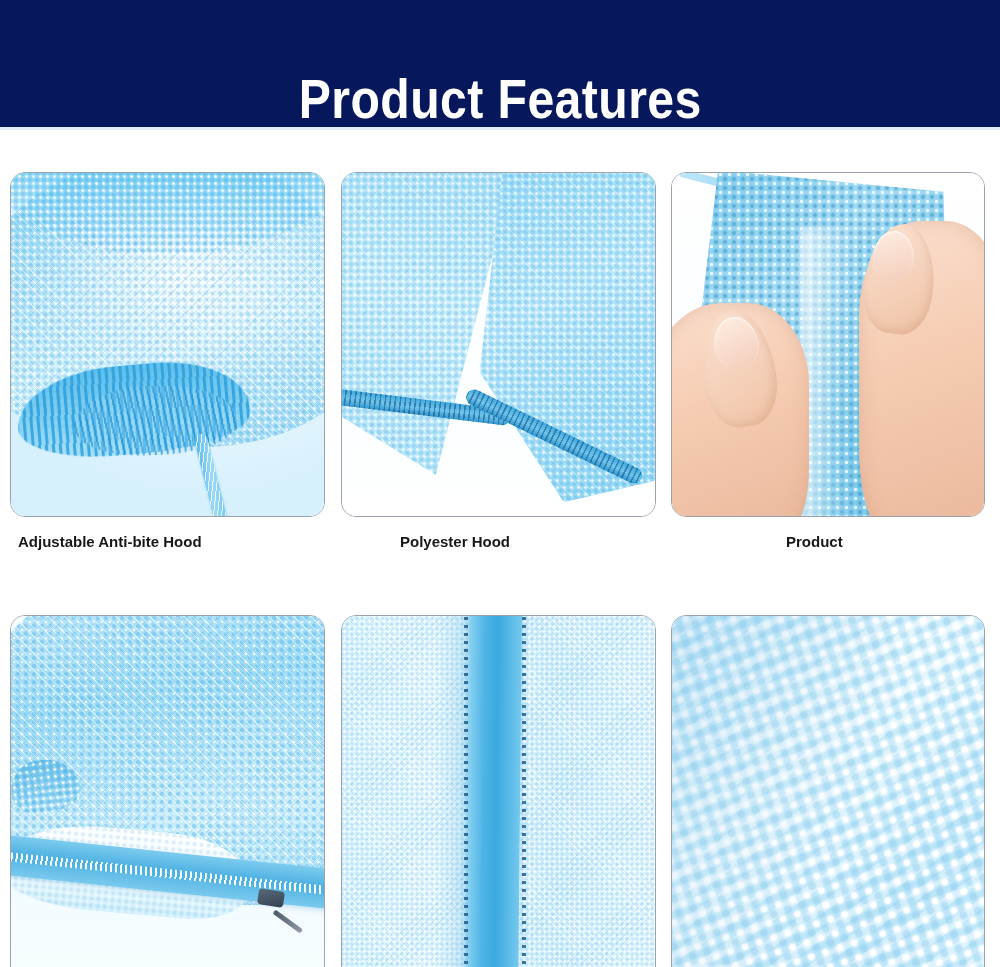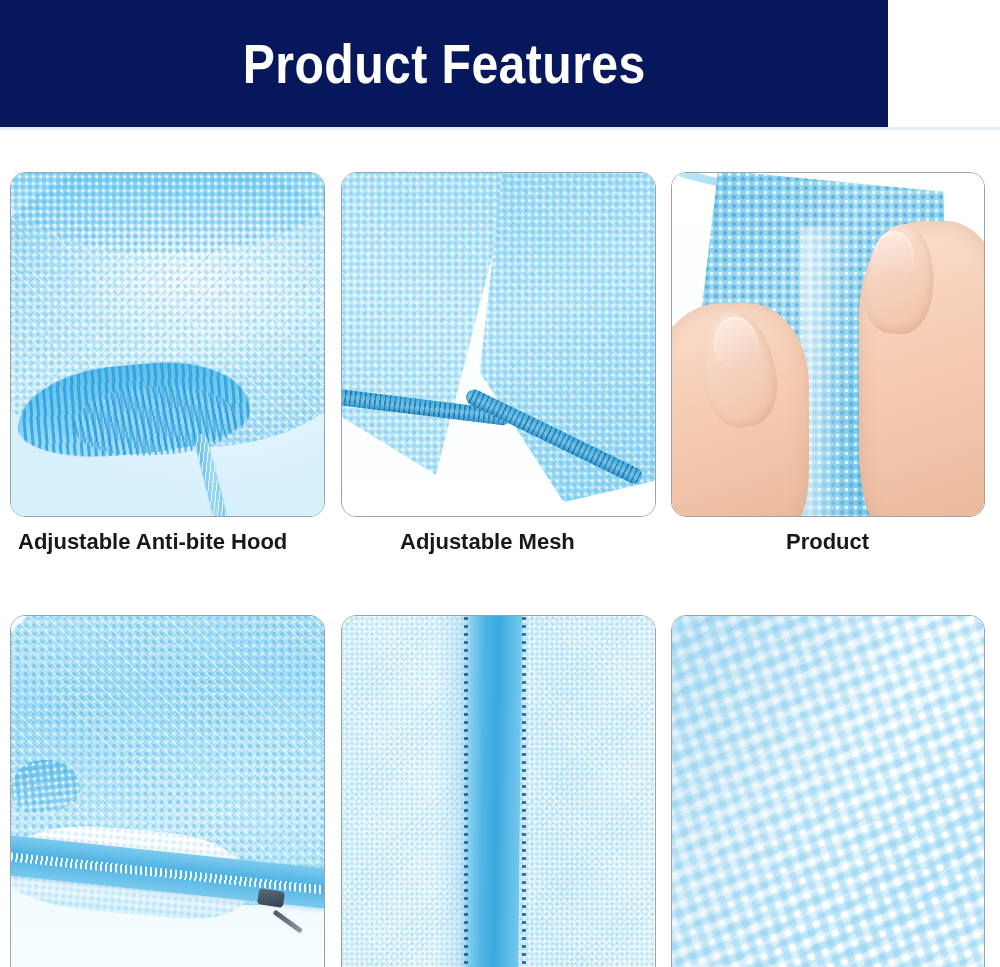--- a/index.html
+++ b/index.html
@@ -19,25 +19,25 @@
     width: 1000px;
     height: 967px;
     background: #ffffff;
   }
 
   
   .banner {
     position: absolute;
     left: 0;
     top: 0;
-    width: 888px;
+    width: 1000px;
     height: 127px;
     background: #06175c;
     display: flex;
-    align-items: center;
+    align-items: flex-end;
     justify-content: center;
   }
   .banner-title {
     color: #ffffff;
     font-family: "Liberation Sans Narrow", "Liberation Sans", sans-serif;
     font-size: 56px;
     font-weight: bold;
     letter-spacing: 0.5px;
     transform: scaleX(0.86);
     transform-origin: center;
@@ -526,21 +526,21 @@
   
   .caption-row {
     position: absolute;
     left: 0;
     width: 1000px;
     height: 40px;
   }
   .caption {
     position: absolute;
     top: 0;
-    font-size: 22px;
+    font-size: 15px;
     font-weight: bold;
     color: #16181a;
     white-space: nowrap;
     line-height: 28px;
   }
   .caption.k1 { left: 18px; }
   .caption.k2 { left: 400px; }
   .caption.k3 { left: 786px; }
 </style>
 </head>
@@ -602,21 +602,21 @@
           <div class="thumb thumb-left"></div>
           <div class="nail nail-left"></div>
           <div class="thumb thumb-right"></div>
           <div class="nail nail-right"></div>
         </div>
       </div>
     </div>
 
     <div class="caption-row" style="top:398px;">
       <div class="caption k1">Adjustable Anti-bite Hood</div>
-      <div class="caption k2">Adjustable Mesh</div>
+      <div class="caption k2">Polyester Hood</div>
       <div class="caption k3">Product</div>
     </div>
 
     <div class="row row-2" style="position:absolute; top:430px; left:0;">
 
       <div class="cell c4 c1">
         <div class="photo">
           <div class="zip-bg"></div>
           <div class="zip-body">
             <div class="mesh-dots"></div>

